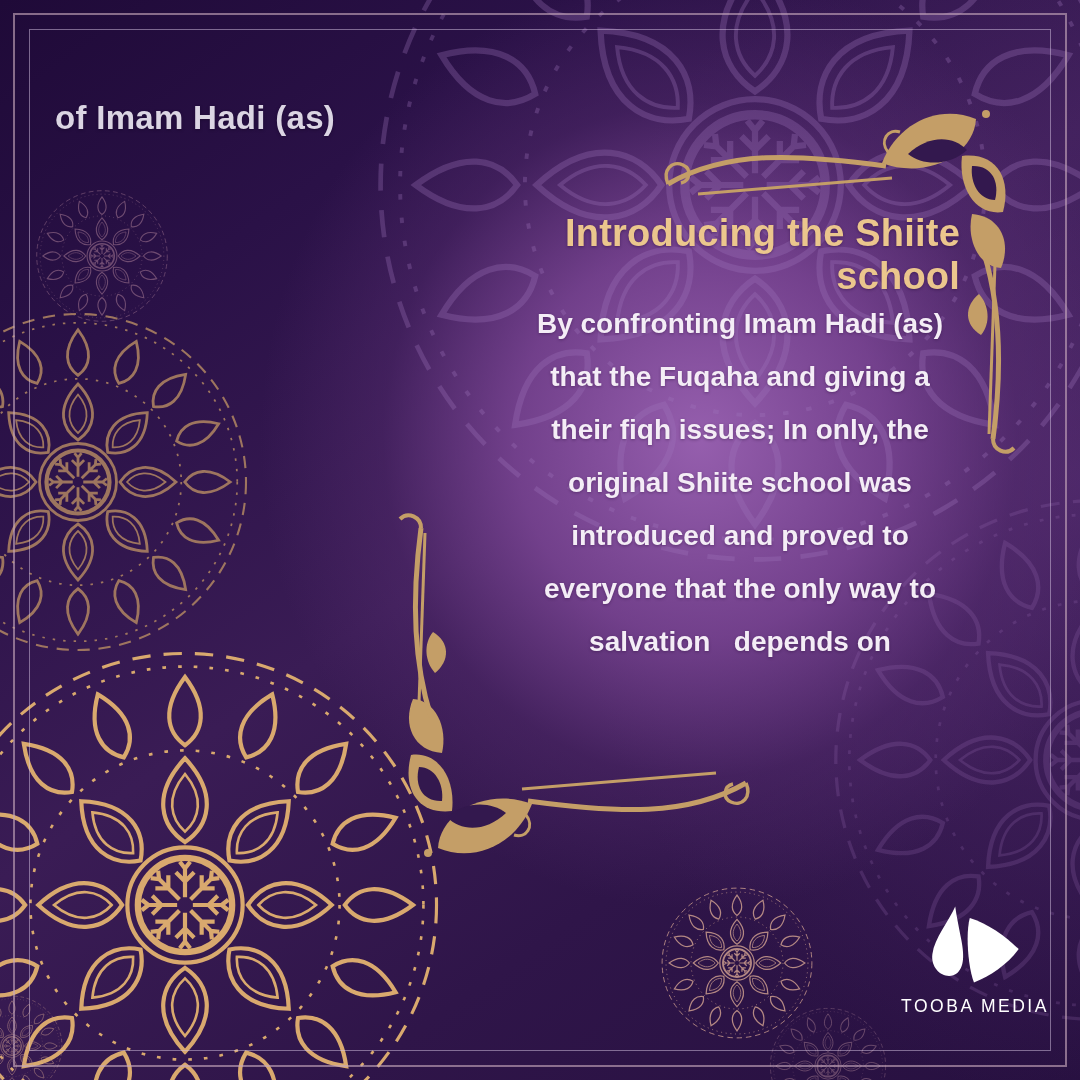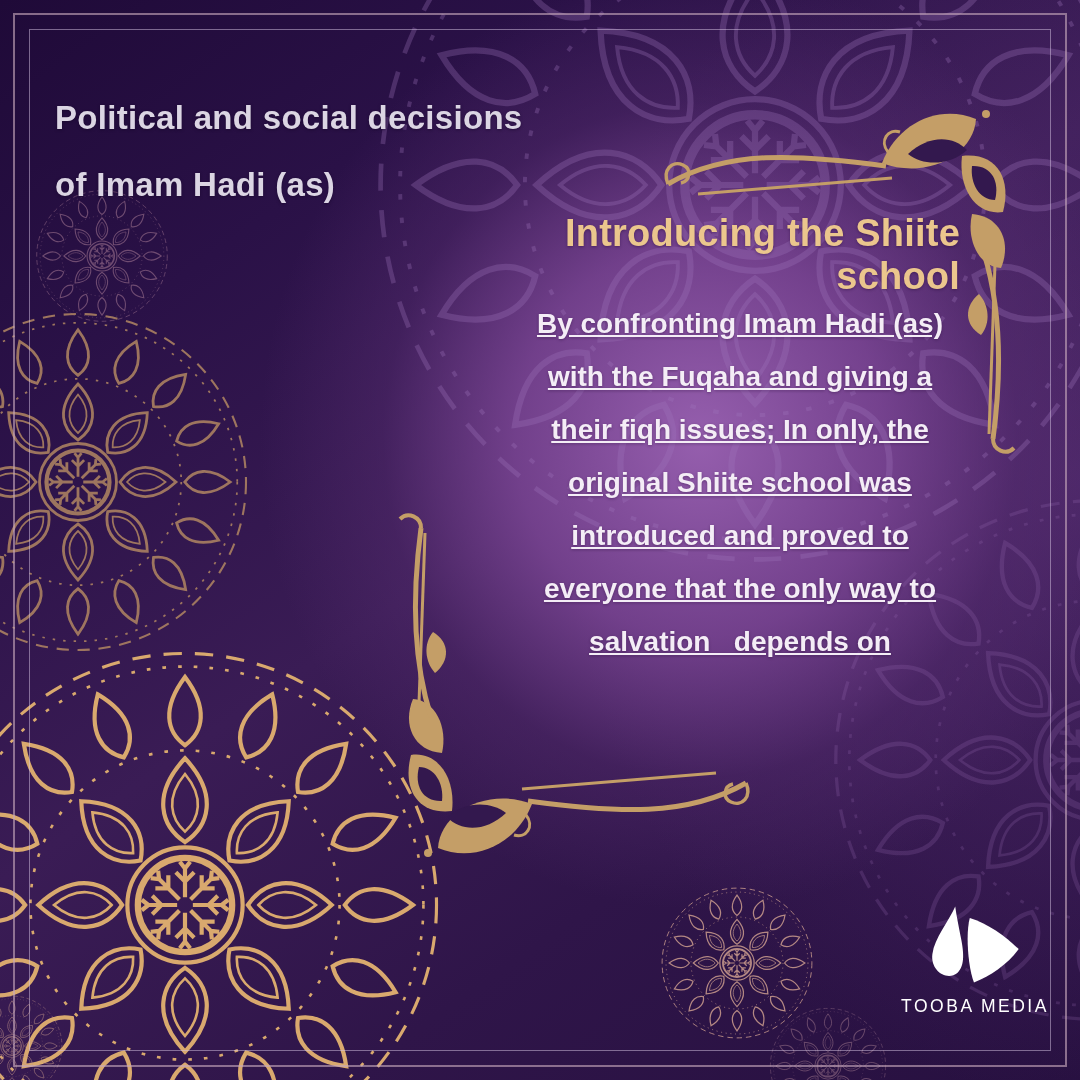--- a/index.html
+++ b/index.html
@@ -26,21 +26,21 @@
     position:absolute;left:510px;top:212px;width:450px;
     text-align:right;font-size:38px;font-weight:bold;
     color:#ebc68d;letter-spacing:.2px;
     text-shadow:0 1px 3px rgba(40,10,55,.45);
   }
   .body-text{
     position:absolute;left:515px;top:297px;width:450px;
     text-align:center;font-size:28px;font-weight:bold;line-height:53px;
     color:#f4edf6;text-shadow:0 1px 3px rgba(40,10,55,.4);
   }
-  .body-line{white-space:pre-wrap;text-decoration:underline;}
+  .body-line{white-space:pre-wrap;}
   .logo{
     position:absolute;left:873px;top:906px;width:156px;
     text-align:center;color:#ffffff;margin-left:24px;
   }
   .logo-text{
     margin-top:6px;font-size:17.5px;font-weight:400;
     letter-spacing:2.5px;color:#fff;
   }
 </style>
 </head>
@@ -159,29 +159,28 @@
 
     <g transform="translate(772,905) rotate(180)">
         <use href="#flourish"></use>
       </g>
   </svg>
 
   <div class="frame-outer"></div>
   <div class="frame-inner"></div>
 
   <div class="title">
-    <div>Political and social decisions</div>
     <div>of Imam Hadi (as)</div>
   </div>
 
   <div class="subtitle">Introducing the Shiite school</div>
 
   <div class="body-text">
     <div class="body-line">By confronting Imam Hadi (as)</div>
-    <div class="body-line">with the Fuqaha and giving a</div>
+    <div class="body-line">that the Fuqaha and giving a</div>
     <div class="body-line">their fiqh issues; In only, the</div>
     <div class="body-line">original Shiite school was</div>
     <div class="body-line">introduced and proved to</div>
     <div class="body-line">everyone that the only way to</div>
     <div class="body-line">salvation   depends on</div>
   </div>
 
   <div class="logo">
     <svg width="104" height="80" viewBox="0 0 100 76" aria-hidden="true">
 

